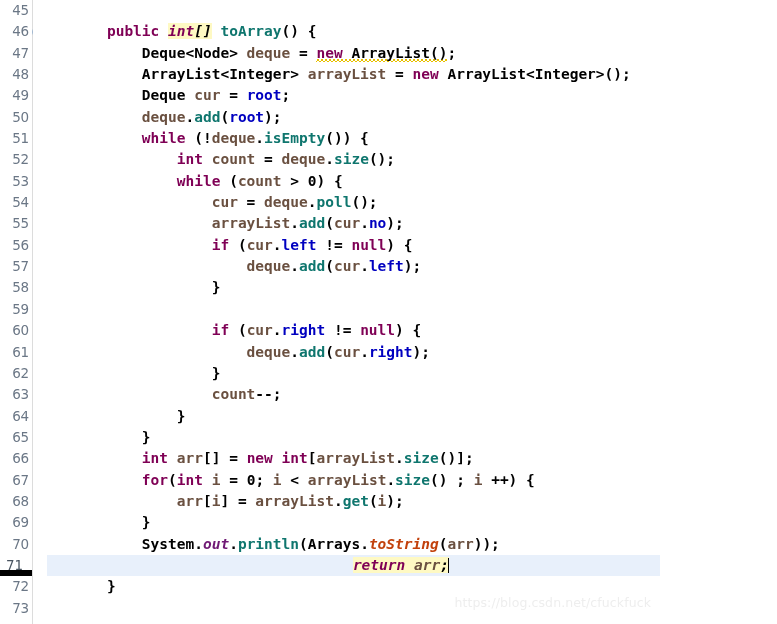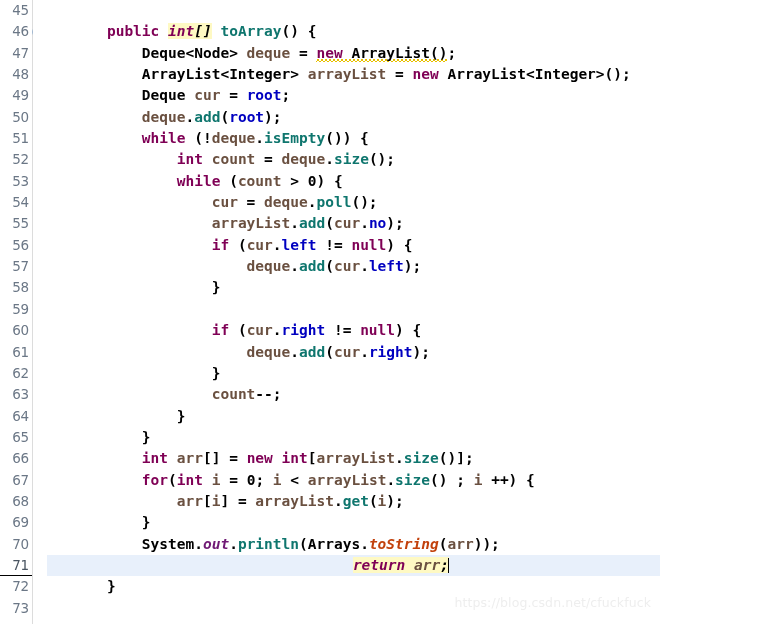--- a/index.html
+++ b/index.html
@@ -42,22 +42,23 @@
     text-align: right;
     padding-right: 3px;
     box-sizing: border-box;
     font-family: "DejaVu Sans", sans-serif;
     font-size: 13.5px;
     color: #6b7786;
     letter-spacing: -0.2px;
   }
   .gutter-row.current {
     color: #4a5561;
-    border-bottom: 1px solid #000000;
+    border-bottom: 6px solid #000000;
     height: 21.35px;
+    text-align: center;
   }
 
   
   .fold {
     position: absolute;
     right: -11px;
     top: 50%;
     transform: translateY(-50%);
     width: 11px;
     height: 11px;

